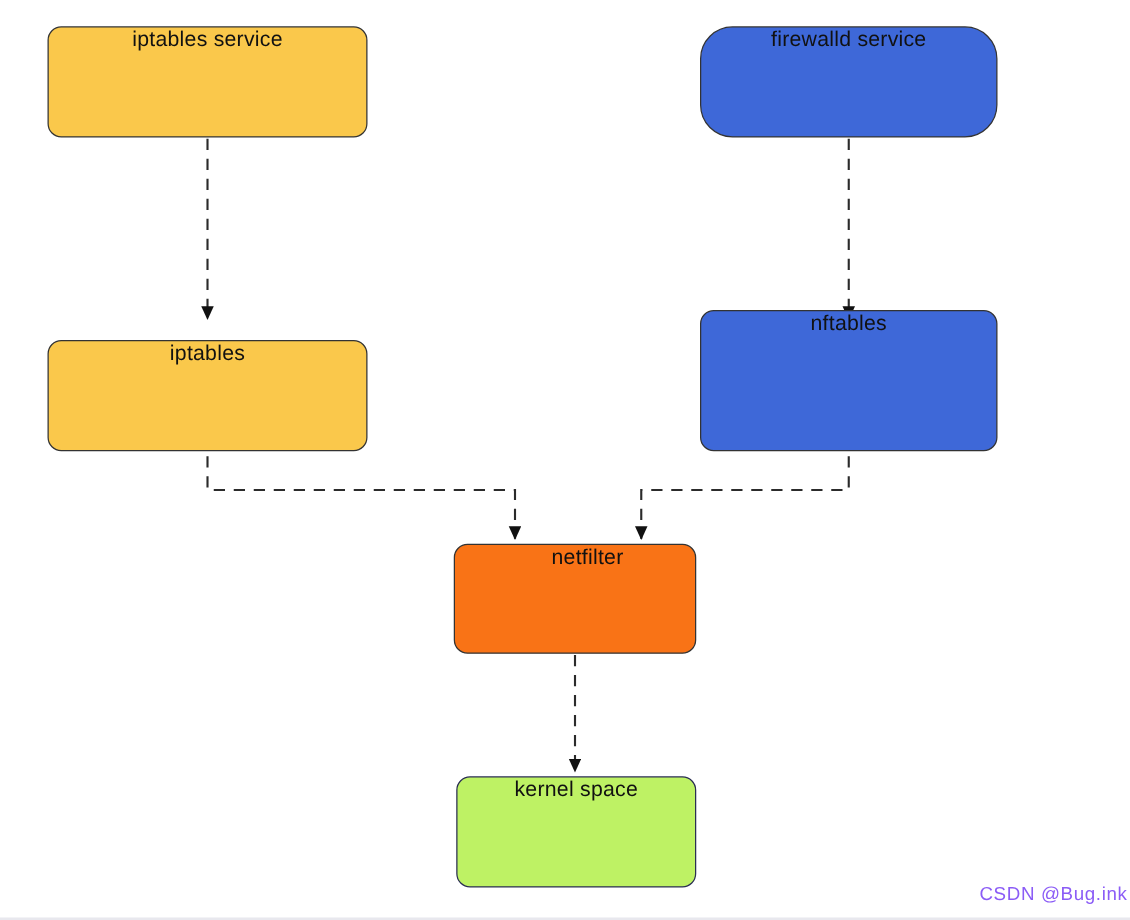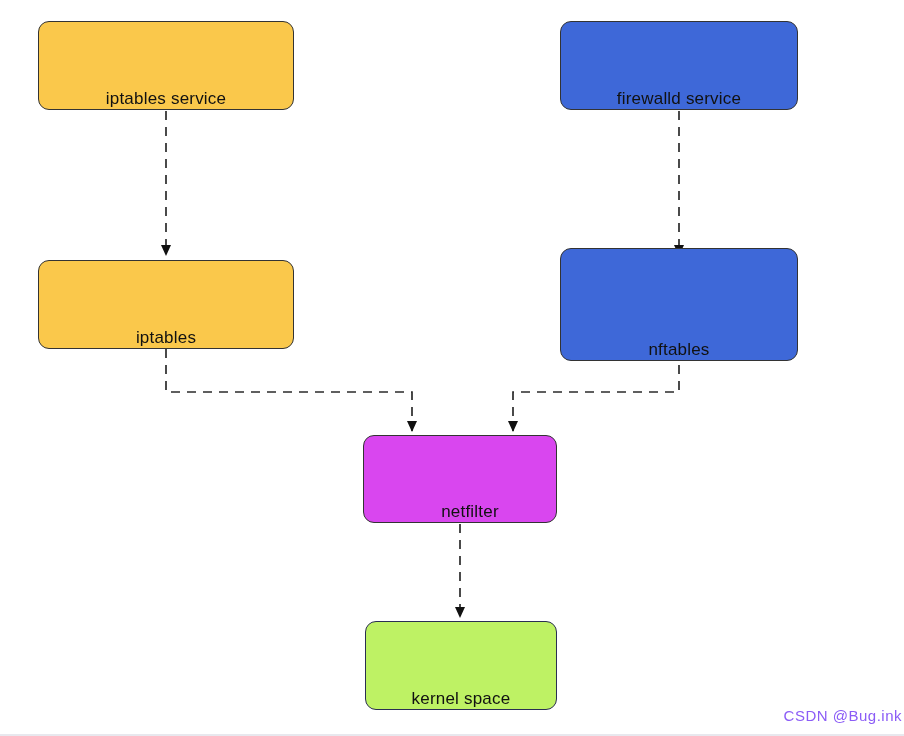--- a/index.html
+++ b/index.html
@@ -20,29 +20,29 @@
     left: 0; top: 0;
     width: 904px;
     height: 736px;
   }
   .node {
     position: absolute;
     box-sizing: border-box;
     border: 1.6px solid #333333;
     border-radius: 11px;
     display: flex;
-    align-items: flex-end;
+    align-items: flex-start;
     justify-content: center;
     color: #111111;
     font-size: 17px;
     letter-spacing: 0.2px;
   }
   .node-iptables-service { left: 38px;  top: 21px;  width: 256px; height: 89px; }
-  .node-firewalld-service{ left: 560px; top: 21px;  width: 238px; height: 89px; }
-  .node-iptables         { left: 38px;  top: 260px; width: 256px; height: 89px; }
+  .node-firewalld-service{ left: 560px; top: 21px;  width: 238px; height: 89px; border-radius: 26px; }
+  .node-iptables         { left: 38px;  top: 272px; width: 256px; height: 89px; }
   .node-nftables         { left: 560px; top: 248px; width: 238px; height: 113px; }
   .node-netfilter        { left: 363px; top: 435px; width: 194px; height: 88px; }
   .node-kernel-space     { left: 365px; top: 621px; width: 192px; height: 89px; }
   .watermark {
     position: absolute;
     right: 2px;
     top: 707px;
     font-size: 15px;
     letter-spacing: 0.5px;
     white-space: nowrap;
@@ -88,21 +88,21 @@
   </div>
 
   <div class="node node-iptables" style="background-color: rgb(250, 200, 75); border-color: rgb(51, 51, 51);">
     <span>iptables</span>
   </div>
 
   <div class="node node-nftables" style="background-color: rgb(62, 104, 216); border-color: rgb(51, 51, 51);">
     <span>nftables</span>
   </div>
 
-  <div class="node node-netfilter" style="background-color: #d946ef; border-color: rgb(51, 51, 51); padding-left: 20px;">
+  <div class="node node-netfilter" style="background-color: #f97316; border-color: rgb(51, 51, 51); padding-left: 20px;">
     <span>netfilter</span>
   </div>
 
   <div class="node node-kernel-space" style="background-color: #bef264; border-color: rgb(42, 46, 82);">
     <span>kernel space</span>
   </div>
 
   <div class="watermark" style="color: #8b5cf6;">CSDN @Bug.ink</div>
 
   <div class="bottom-line"></div>

